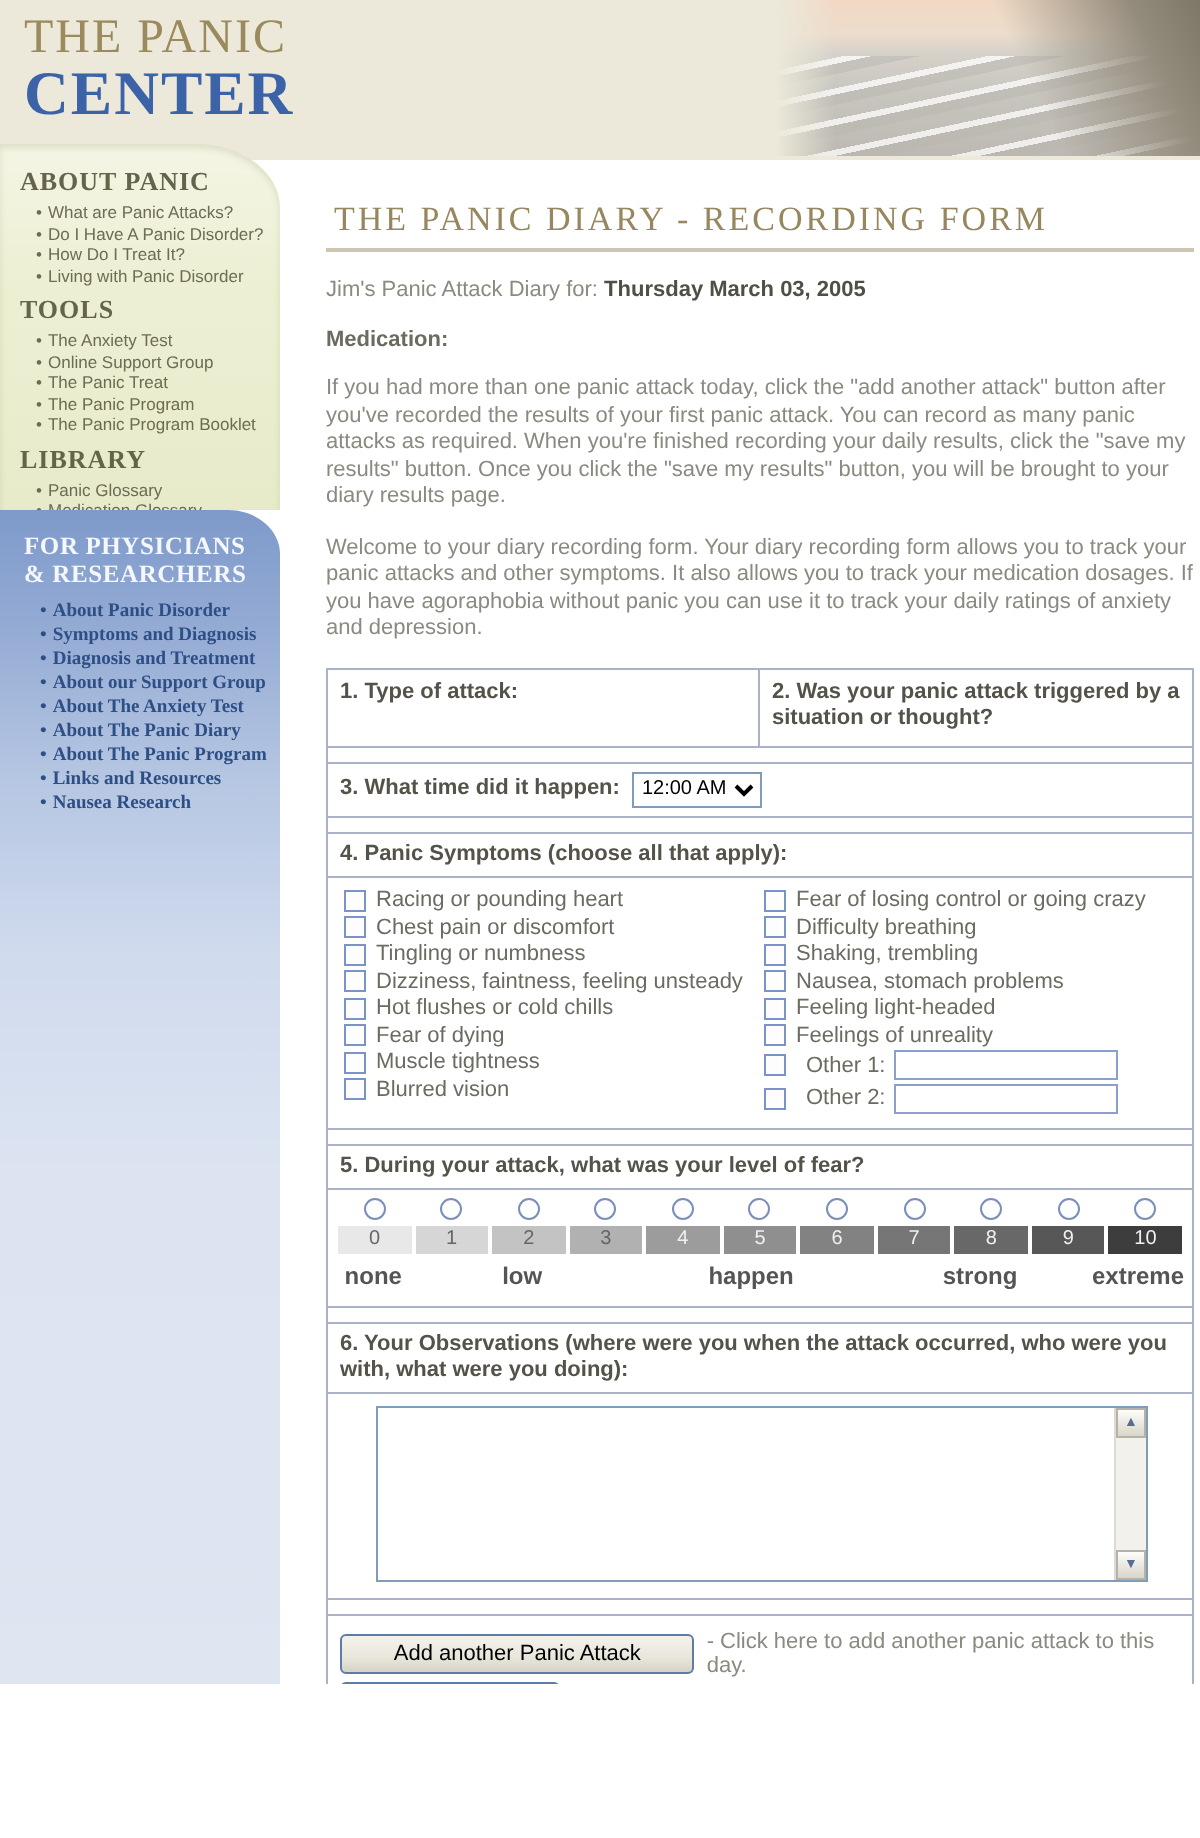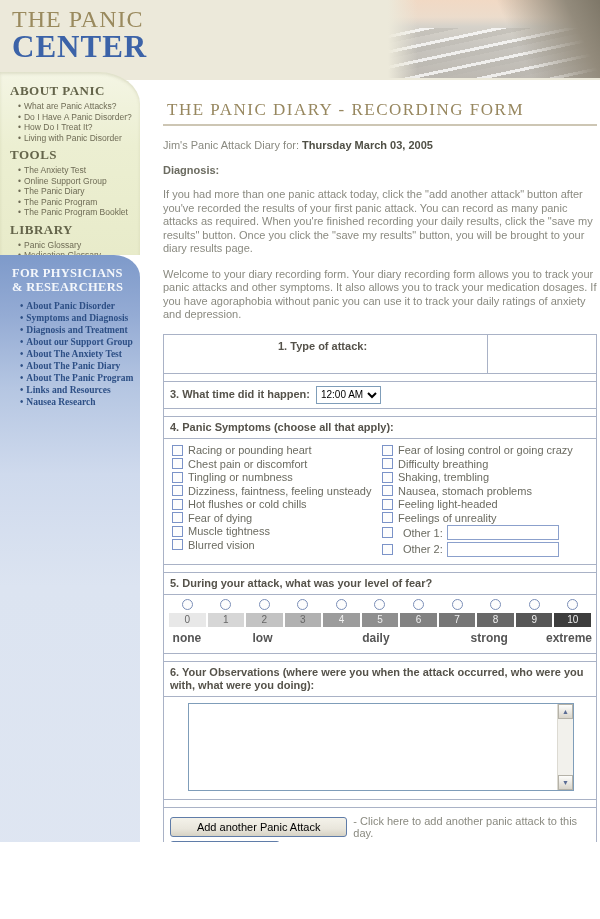--- a/index.html
+++ b/index.html
@@ -131,21 +131,21 @@
         <li><span class="blt">•</span><span>Do I Have A Panic Disorder?</span></li>
         <li><span class="blt">•</span><span>How Do I Treat It?</span></li>
         <li><span class="blt">•</span><span>Living with Panic Disorder</span></li>
       </ul>
     </div>
     <div class="side-sec">
       <h3>TOOLS</h3>
       <ul>
         <li><span class="blt">•</span><span>The Anxiety Test</span></li>
         <li><span class="blt">•</span><span>Online Support Group</span></li>
-        <li><span class="blt">•</span><span>The Panic Diary</span></li>
+        <li><span class="blt">•</span><span>The Panic Treat</span></li>
         <li><span class="blt">•</span><span>The Panic Program</span></li>
         <li><span class="blt">•</span><span>The Panic Program Booklet</span></li>
       </ul>
     </div>
     <div class="side-sec">
       <h3>LIBRARY</h3>
       <ul>
         <li><span class="blt">•</span><span>Panic Glossary</span></li>
         <li><span class="blt">•</span><span>Medication Glossary</span></li>
         <li><span class="blt">•</span><span>Links and Resources</span></li>
@@ -172,28 +172,29 @@
   </div>
 
   <div class="main">
     <div class="title">THE PANIC DIARY - RECORDING FORM</div>
 
     <div class="diaryline">
       <span>Jim's Panic Attack Diary for:</span>
       <b>Thursday March 03, 2005</b>
     </div>
 
-    <div class="directions">Diagnosis:</div>
+    <div class="directions">Medication:</div>
     <p class="body">If you had more than one panic attack today, click the "add another attack" button after you've recorded the results of your first panic attack. You can record as many panic attacks as required. When you're finished recording your daily results, click the "save my results" button. Once you click the "save my results" button, you will be brought to your diary results page.</p>
     <p class="body">Welcome to your diary recording form. Your diary recording form allows you to track your panic attacks and other symptoms. It also allows you to track your medication dosages. If you have agoraphobia without panic you can use it to track your daily ratings of anxiety and depression.</p>
 
     <div class="ft">
 
       <div class="row cols">
         <div class="c l qhead qlab">1. Type of attack:</div>
+        <div class="c qhead qlab">2. Was your panic attack triggered by a situation or thought?</div>
       </div>
 
 
       <div class="row sp"></div>
 
       <div class="row q3row">
         <span class="qlab">3. What time did it happen:</span>
         <select>
           <option>12:00 AM</option>
         </select>
@@ -301,21 +302,21 @@
           <div class="cell" style="background: rgb(143, 143, 143);">5</div>
           <div class="cell" style="background: rgb(130, 130, 130);">6</div>
           <div class="cell" style="background: rgb(118, 118, 118);">7</div>
           <div class="cell" style="background: rgb(104, 104, 104);">8</div>
           <div class="cell" style="background: rgb(87, 87, 87);">9</div>
           <div class="cell" style="background: rgb(61, 61, 61);">10</div>
         </div>
         <div class="srow labs">
           <span style="grid-column:1">none</span>
           <span style="grid-column:3">low</span>
-          <span style="grid-column:6">daily</span>
+          <span style="grid-column:6">happen</span>
           <span style="grid-column:9">strong</span>
           <span style="grid-column:11">extreme</span>
         </div>
       </div>
 
       <div class="row sp"></div>
 
       <div class="row qhead2 qlab">6. Your Observations (where were you when the attack occurred, who were you with, what were you doing):</div>
       <div class="row obsrow">
         <div class="ta-wrap">

